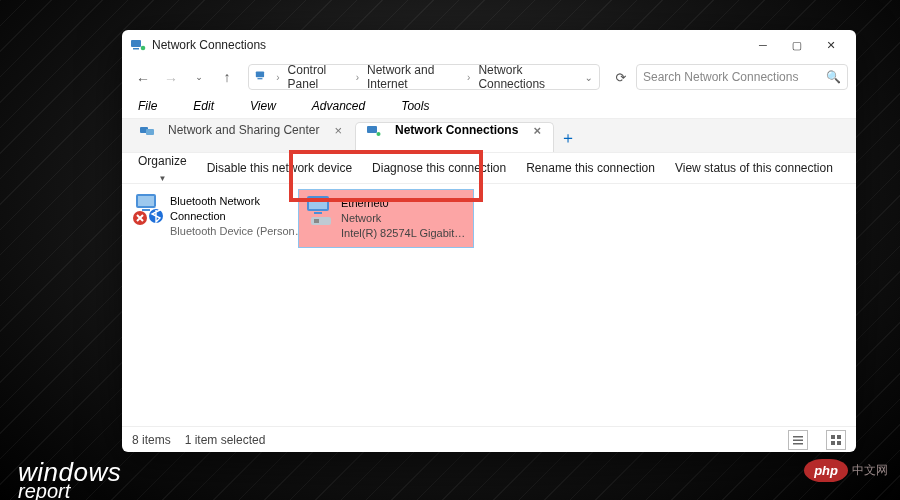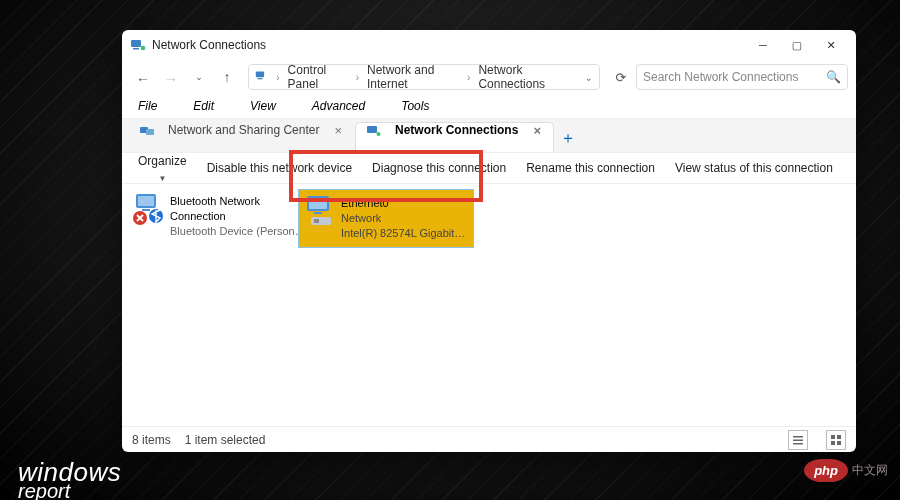--- a/index.html
+++ b/index.html
@@ -58,21 +58,21 @@
 .cmdbar .citem { padding:3px 8px; cursor:pointer; color:#222; border-radius:3px; white-space:nowrap; display:flex; align-items:center; gap:6px;flex-direction:column;}
 .cmdbar .citem .drop{ font-size:8px; color:#555;}
 .cmdbar .endspacer{ flex:1;}
 
 .content { flex:1; background:#fff; position:relative; overflow:hidden; padding:6px 8px;}
 .conn-item { position:relative; width:180px; padding:4px 4px 4px 40px; font-size:11px; line-height:1.35; color:#333;}
 .conn-item .title{ color:#000; }
 .conn-item .sub{ color:#666; }
 .conn-item .device{ color:#666; white-space:nowrap; overflow:hidden; text-overflow:ellipsis; max-width:140px;}
 .conn-icon{ position:absolute; left:2px; top:2px; width:34px; height:34px;}
-.item-ethernet { position:absolute; left:298px; top:157px; width:176px; padding:6px 6px 6px 42px; background:#eab308; border:1px solid #8cc3ee; font-size:11px; line-height:1.35;}
+.item-ethernet { position:absolute; left:298px; top:157px; width:176px; padding:6px 6px 6px 42px; background:#fca5a5; border:1px solid #8cc3ee; font-size:11px; line-height:1.35;}
 .item-ethernet .title{ color:#000;}
 .item-ethernet .sub{ color:#444;}
 .item-ethernet .device{ color:#444; white-space:nowrap; overflow:hidden; text-overflow:ellipsis; max-width:132px;}
 .highlight-box{ position:absolute; left:289px; top:150px; width:194px; height:52px; border:4px solid #e03b2f; pointer-events:none;}
 
 .statusbar{ height:26px; border-top:1px solid #eee; display:flex; align-items:center; padding:0 10px; font-size:12px; color:#444; gap:14px;}
 .statusbar .spacer{flex:1;}
 .viewbtn{ width:20px;height:20px; border:1px solid #bbb; margin-left:4px; display:flex;align-items:center;justify-content:center; cursor:pointer; font-size:11px; color:#555;}
 
 svg{display:block;}

